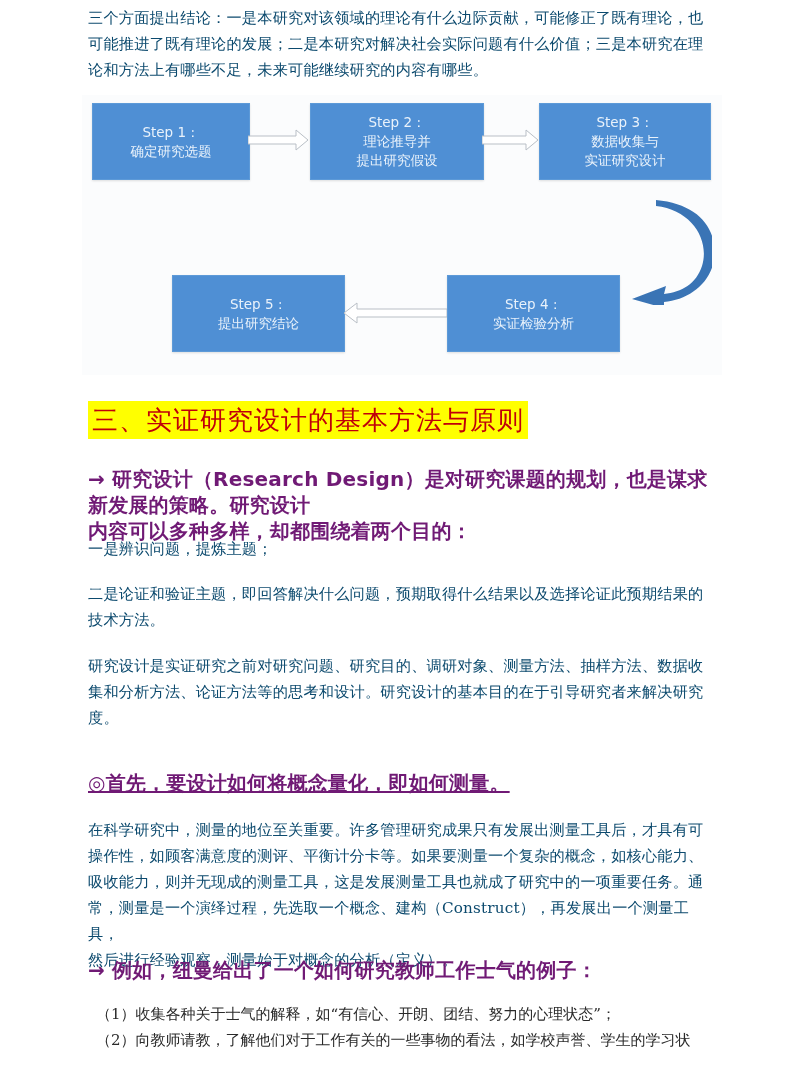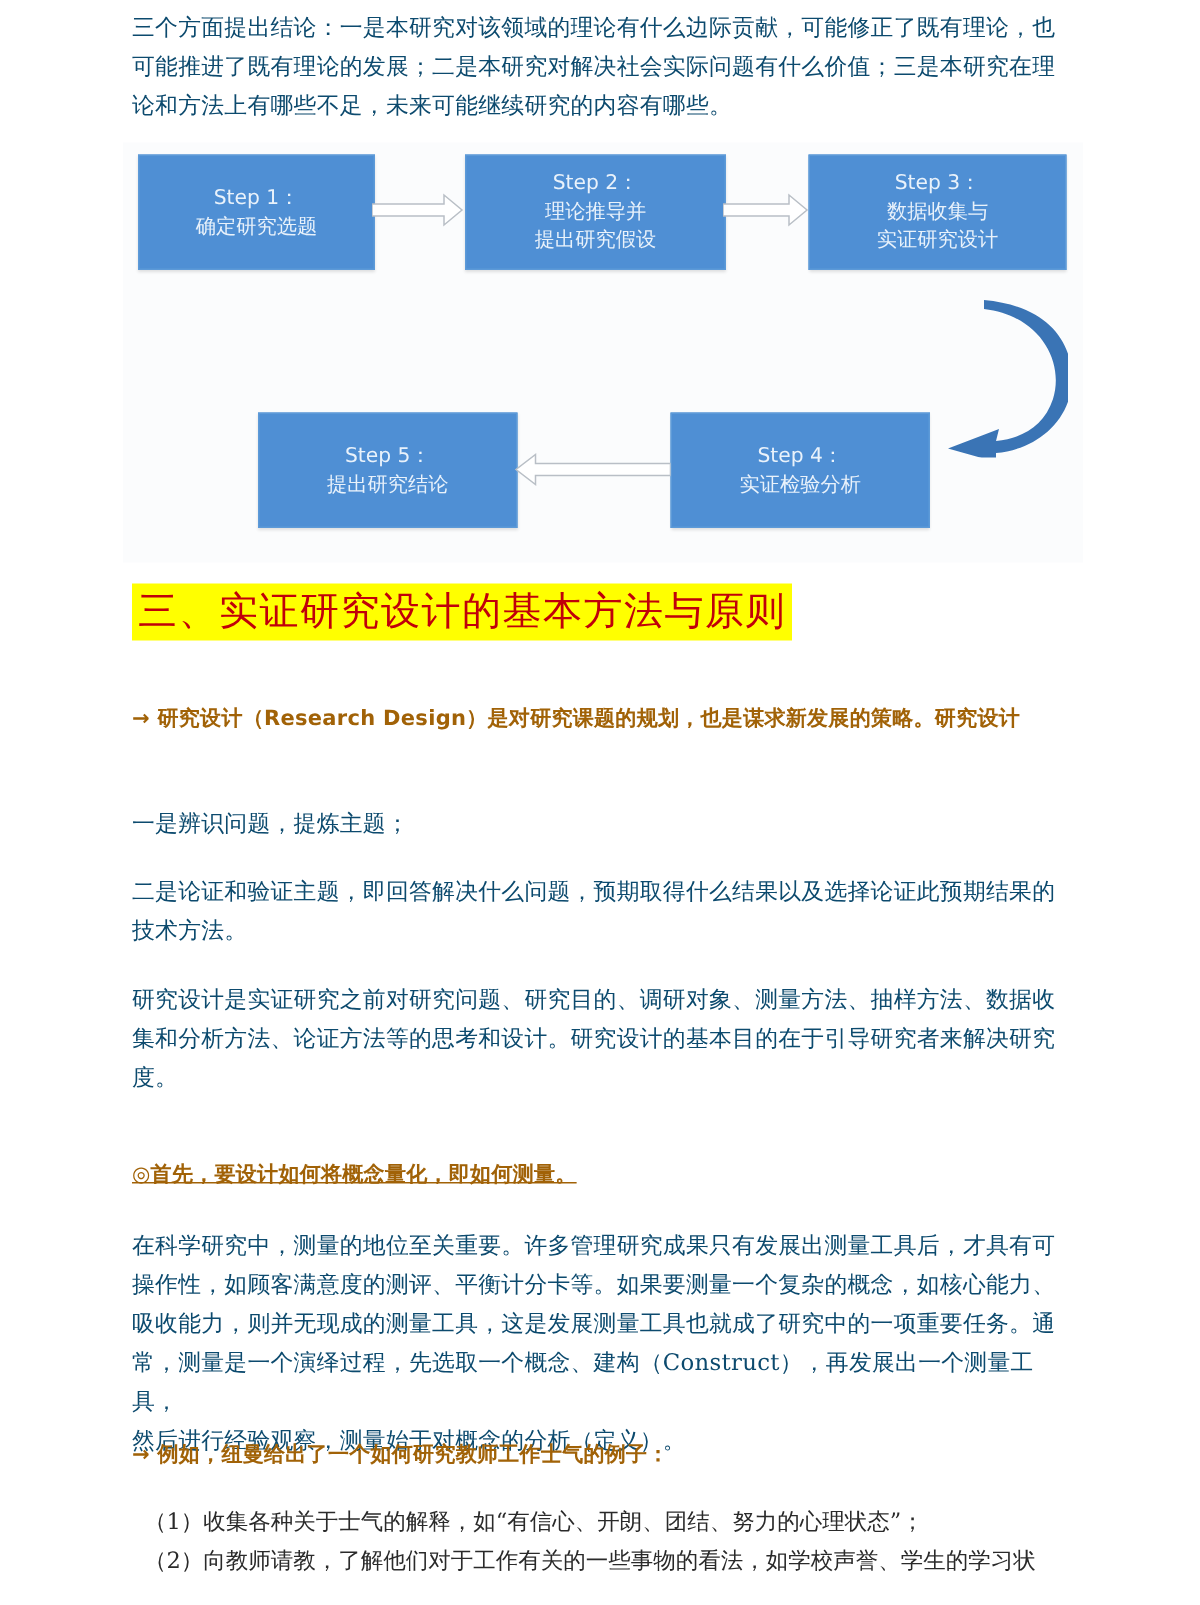--- a/index.html
+++ b/index.html
@@ -1,29 +1,29 @@
 <!DOCTYPE html>
 <html><head>
 <meta charset="utf-8">
 <style>
   html, body { margin: 0; padding: 0; background: #ffffff; }
   body { width: 800px; height: 1070px; position: relative; overflow: hidden;
          font-family: "DejaVu Serif", "Liberation Serif", serif; color: #222; }
   .para { position: absolute; left: 88px; width: 625px; font-size: 15.2px; line-height: 26px;
           letter-spacing: 0.2px; margin: 0; color: #0c4a6e; }
-  .bold { font-weight: bold; font-family: "DejaVu Sans", "Liberation Sans", sans-serif; font-size: 14px; color: #a16207; }
+  .bold { font-weight: bold; font-family: "DejaVu Sans", "Liberation Sans", sans-serif; font-size: 20px; color: #701a75; }
   .diagram { position: absolute; left: 82px; top: 95px; width: 640px; height: 280px; background: #fbfcfd; }
   .box { position: absolute; background: #4f8fd4; border: 1px solid #5d9ad8;
          box-shadow: 0 1px 2px rgba(0,0,0,0.12);
          color: #e9f2fb; font-family: "DejaVu Sans", "Liberation Sans", sans-serif;
          font-size: 13.5px; line-height: 19px; text-align: center;
          display: flex; flex-direction: column; justify-content: center; align-items: center; }
   .box span { display: block; }
   .arrow { position: absolute; }
-  .heading { position: absolute; left: 88px; top: 389px; height: 38px; padding: 0 4px;
+  .heading { position: absolute; left: 88px; top: 401px; height: 38px; padding: 0 4px;
              background: #ffff00; color: #c0000a; font-size: 26px; line-height: 38px;
              font-family: "DejaVu Sans", "Liberation Sans", sans-serif; letter-spacing: 1px; }
   .list-item { position: absolute; left: 96px; width: 625px; font-size: 15px; line-height: 26px; color: #2a2a2a; margin: 0; }
 </style>
 </head>
 <body>
 
 <div class="para" style="top:5px;">
   <div>三个方面提出结论：一是本研究对该领域的理论有什么边际贡献，可能修正了既有理论，也</div>
   <div>可能推进了既有理论的发展；二是本研究对解决社会实际问题有什么价值；三是本研究在理</div>
@@ -68,20 +68,21 @@
 
   <svg class="arrow" style="left:540px; top:105px;" width="90" height="105">
     <path d="M34 6 C70 10 88 40 80 66 C74 84 60 92 42 94 L44 86 L10 99 L42 108 L42 102 C66 100 88 84 92 60 C96 30 78 4 34 0 Z" fill="#3a74b5"></path>
   </svg>
 </div>
 
 <div class="heading">三、实证研究设计的基本方法与原则</div>
 
 <div class="para bold" style="top:466px;">
   <div>→ 研究设计（Research Design）是对研究课题的规划，也是谋求新发展的策略。研究设计</div>
+  <div>内容可以多种多样，却都围绕着两个目的：</div>
 </div>
 
 <div class="para" style="top:536px;">一是辨识问题，提炼主题；</div>
 
 <div class="para" style="top:581px;">
   <div>二是论证和验证主题，即回答解决什么问题，预期取得什么结果以及选择论证此预期结果的</div>
   <div>技术方法。</div>
 </div>
 
 <div class="para" style="top:653px;">

